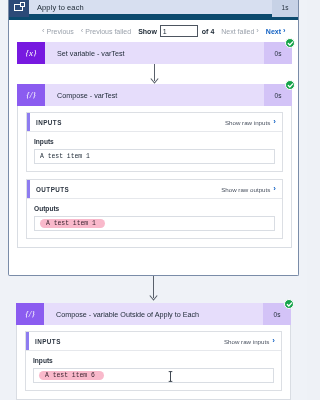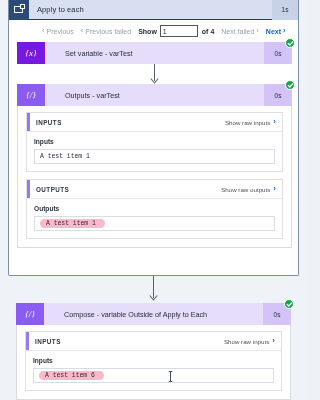--- a/index.html
+++ b/index.html
@@ -17,21 +17,21 @@
     background: #ffffff;
     border: 1px solid #7a8ca8;
     border-top: none;
     border-radius: 0 0 2px 2px;
   }
   .scope-header {
     position: relative;
     height: 20px;
     background: #d7dff0;
     display: flex; align-items: center;
-    border-bottom: 1px solid #0c4a6e;
+    border-bottom: 6px solid #0c4a6e;
   }
   .scope-icon {
     width: 20px; height: 20px; flex: 0 0 20px;
     background: #2c4a78;
     display: flex; align-items: center; justify-content: center;
     color: #fff;
   }
   .scope-icon svg { display: block; }
   .scope-title {
     flex: 1 1 auto;
@@ -82,21 +82,21 @@
   .card-ico {
     flex: 0 0 28px; width: 28px; height: 22px;
     display: flex; align-items: center; justify-content: center;
     font-size: 9px; color: #ffffff;
     font-family: "Liberation Serif", serif;
     font-style: italic;
   }
   .ico-setvar { background: #7719e0; }
   .ico-compose { background: #8b5cf0; }
   .card-title {
-    flex: 1 1 auto; padding-left: 20px;
+    flex: 1 1 auto; padding-left: 12px;
     font-size: 7.2px; color: #1b2733;
     white-space: nowrap; overflow: hidden;
   }
   .card-dur {
     flex: 0 0 auto; width: 28px; height: 22px;
     background: #d3c3f7;
     font-size: 6.5px; color: #26313e;
     display: flex; align-items: center; justify-content: center;
   }
   .ok-badge {
@@ -236,21 +236,21 @@
     <div class="conn" style="left:145px; top:64px; height:17px;"></div>
     <div class="arrowhead" style="left:141px; top:78px;">
       <svg width="9" height="6" viewBox="0 0 9 6">
           <path d="M0.8 0.5 L4.5 5 L8.2 0.5" fill="none" stroke="#59606b" stroke-width="1.1"></path>
         </svg>
     </div>
 
     <div class="card" style="left:8px; top:84px; width:275px;">
       <div class="card-head">
         <span class="card-ico ico-compose">{/}</span>
-        <span class="card-title">Outputs - varTest</span>
+        <span class="card-title">Compose - varTest</span>
         <span class="card-dur">0s</span>
         <span class="ok-badge">
           <svg width="7" height="7" viewBox="0 0 7 7">
             <path d="M1.3 3.5 L2.8 5 L5.7 1.9" fill="none" stroke="#ffffff" stroke-width="1.3" stroke-linecap="round" stroke-linejoin="round"></path>
           </svg>
         </span>
       </div>
       <div class="card-body">
 
         <div class="io-panel">

